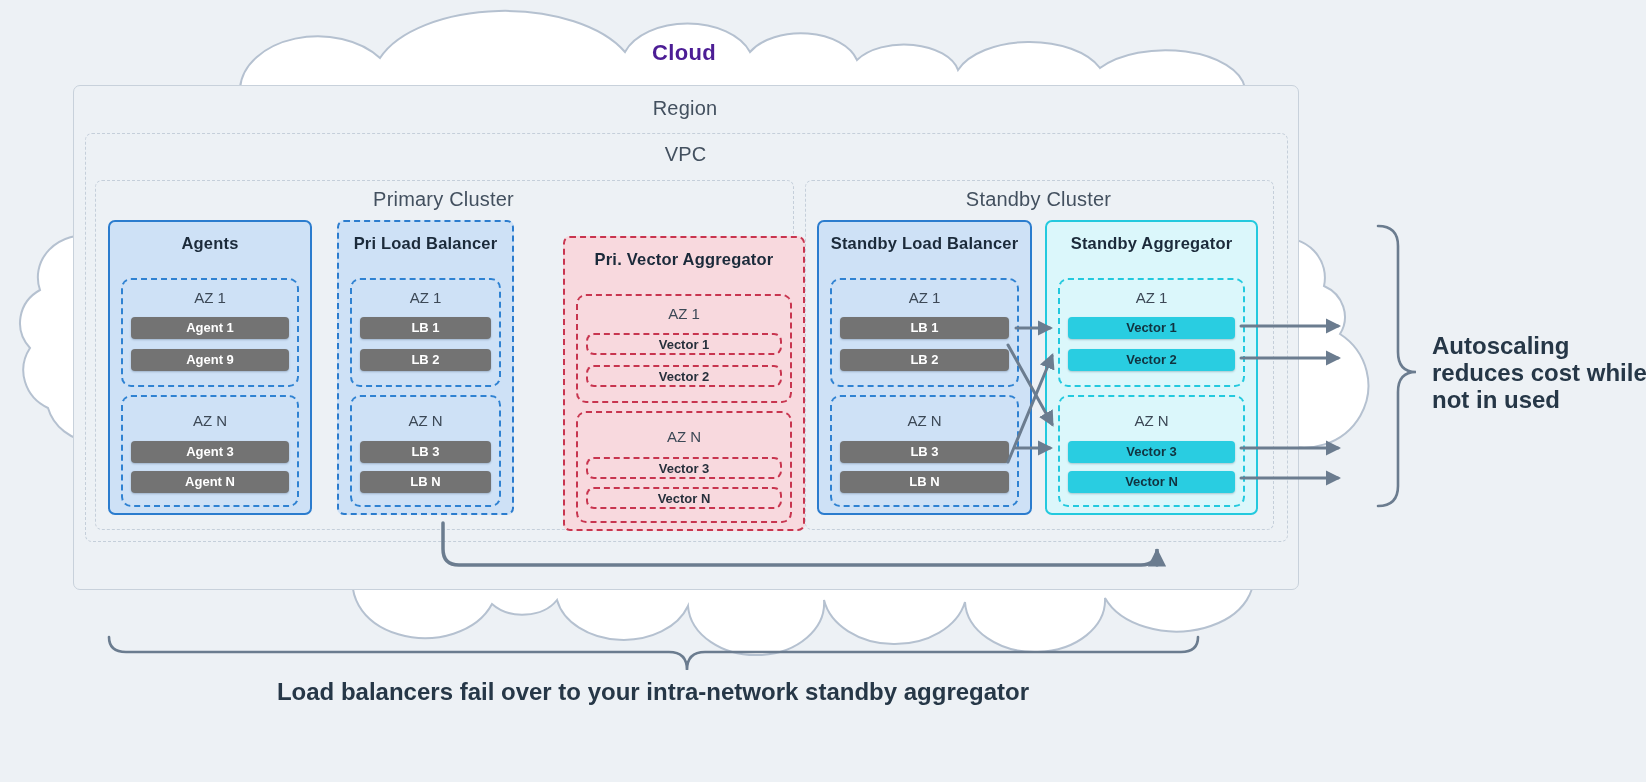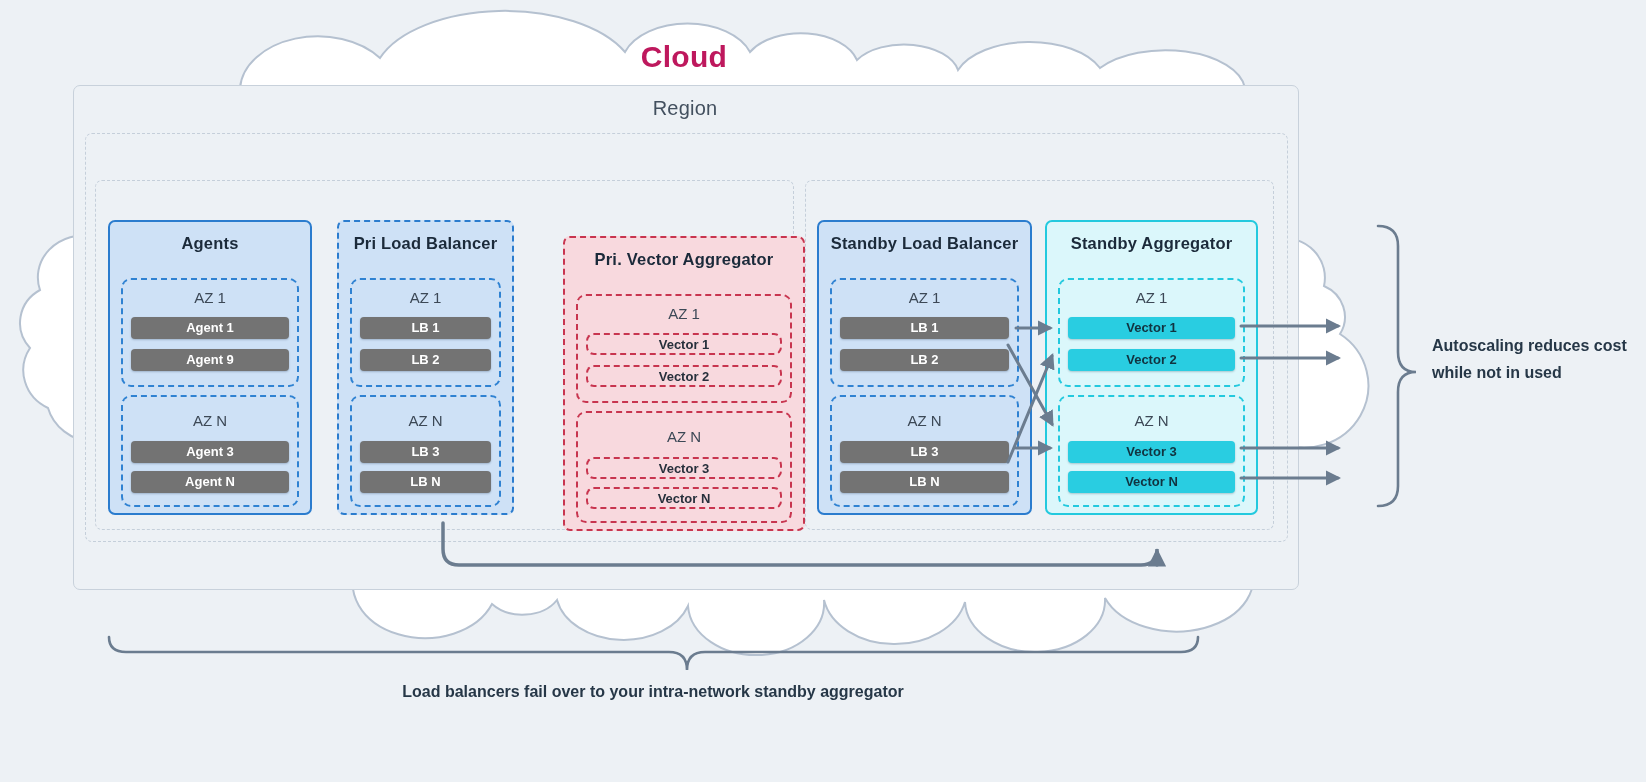--- a/index.html
+++ b/index.html
@@ -22,21 +22,21 @@
     border:1.6px dashed #c5cfda;border-radius:7px;
   }
   .cluster{border:1.6px dashed #c5cfda;border-radius:7px;top:180px;height:348px;}
   .cluster.primary{left:95px;width:697px;}
   .cluster.standby{left:805px;width:467px;}
   .scope-label{
     text-align:center;font-size:20px;color:#43505f;letter-spacing:.2px;
   }
   .cloud-title{
     left:584px;top:40px;width:200px;text-align:center;
-    font-size:30px;font-weight:600;color:#be185d;letter-spacing:.3px;
+    font-size:22px;font-weight:600;color:#4c1d95;letter-spacing:.3px;
   }
 
   
   .node{top:220px;height:295px;border-radius:7px;box-sizing:border-box;}
   .blue-solid {background:#cee1f6;border:2px solid #2b7cce;padding-left:8px;}
   .blue-dashed{background:#cee1f6;border:2px dashed #2b7cce;}
   .red-dashed {background:#f8d9de;border:2px dashed #c8354f;}
   .cyan-solid {background:#dbf7fb;border:2px solid #23c9de;padding-left:32px;}
   .node-title{
     position:absolute;left:0;right:0;top:12px;text-align:center;
@@ -61,21 +61,21 @@
     box-sizing:border-box;
   }
   .az-top .p1{top:37px;} .az-top .p2{top:69px;}
   .az-bot .p1{top:44px;} .az-bot .p2{top:74px;}
   .pill-blue{background:#737373;color:#ffffff;box-shadow:0 1px 2px rgba(20,45,80,.25);}
   .pill-red{border:2px dashed #c8354f;border-radius:8px;color:#27303c;line-height:19px;background:transparent;}
   .pill-cyan{background:#29cde1;color:#113340;box-shadow:0 1px 2px rgba(10,60,75,.25);}
 
   
   .note{
-    font-size:16px;font-weight:bold;color:#263747;line-height:27px;
+    font-size:24px;font-weight:bold;color:#263747;line-height:27px;
   }
   .note-right{left:1432px;top:332px;width:215px;}
   .note-bottom{left:273px;top:678px;width:760px;text-align:center;}
 </style>
 </head>
 <body>
 
 <div class="canvas">
 
   <svg width="1646" height="782" aria-hidden="true">
@@ -113,24 +113,27 @@
         L 1248 552 Z"></path>
     </g>
   </svg>
 
   <div class="abs cloud-title">Cloud</div>
 
   <div class="abs region"></div>
   <div class="abs scope-label" style="left:73px;width:1224px;top:97px;">Region</div>
 
   <div class="abs vpc"></div>
+  <div class="abs scope-label" style="left:85px;width:1201px;top:143px;">VPC</div>
 
   <div class="abs cluster primary"></div>
+  <div class="abs scope-label" style="left:95px;width:697px;top:188px;">Primary Cluster</div>
 
   <div class="abs cluster standby"></div>
+  <div class="abs scope-label" style="left:805px;width:467px;top:188px;">Standby Cluster</div>
 
   <div class="abs node blue-solid" style="left:108px;width:204px;">
     <div class="node-title">Agents</div>
     <div class="az az-blue az-top">
       <div class="az-label">AZ 1</div>
       <div class="pill pill-blue p1">Agent 1</div>
       <div class="pill pill-blue p2">Agent 9</div>
     </div>
     <div class="az az-blue az-bot">
       <div class="az-label">AZ N</div>

